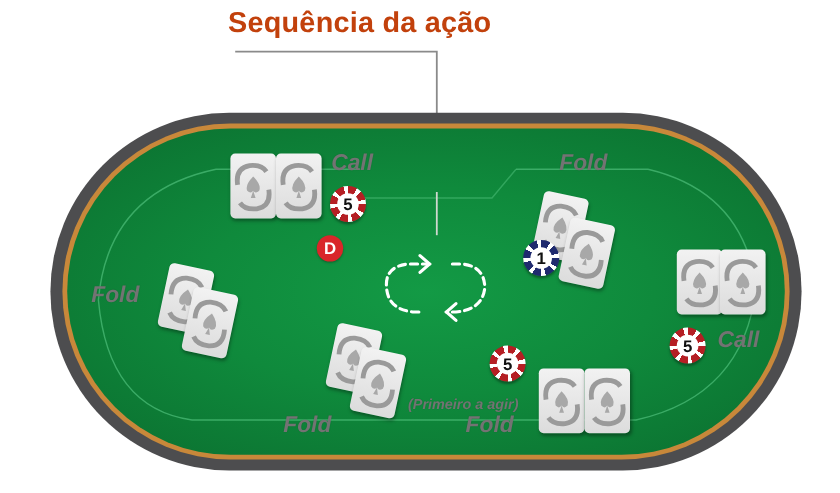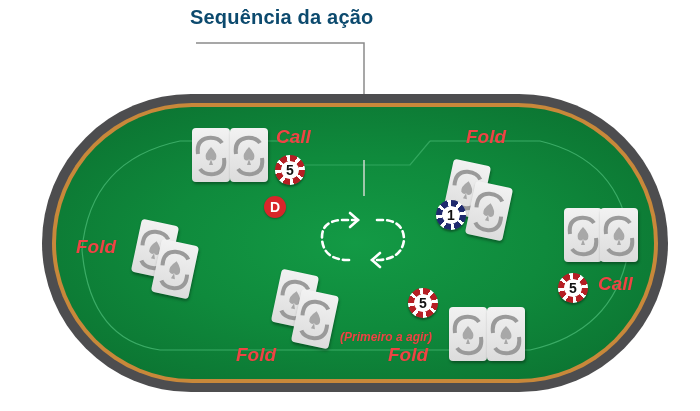--- a/index.html
+++ b/index.html
@@ -1,24 +1,24 @@
 <!DOCTYPE html>
 <html><head>
 <meta charset="utf-8">
 <style>
   html,body{margin:0;padding:0;background:#ffffff;}
   body{width:700px;height:411px;position:relative;overflow:hidden;font-family:"Liberation Sans","DejaVu Sans",sans-serif;}
-  .title{position:absolute;left:190px;top:6px;font-size:20px;font-weight:bold;color:#0c4a6e;letter-spacing:0.2px;}
+  .title{position:absolute;left:190px;top:6px;font-size:24px;font-weight:bold;color:#c2410c;letter-spacing:0.2px;}
   .pointer{position:absolute;}
   .rail{position:absolute;left:42px;top:94px;width:626px;height:298px;border-radius:149px;background:#4d4d4f;}
   .trim{position:absolute;left:52px;top:103px;width:606px;height:280px;border-radius:140px;background:#c8883a;}
   .felt{position:absolute;left:56px;top:107px;width:598px;height:272px;border-radius:136px;
         background:radial-gradient(ellipse at 50% 50%, #139a45 0%, #0f8a3c 45%, #0b6e2f 100%);overflow:hidden;}
   svg.overlay{position:absolute;left:0;top:0;}
-  .lbl{position:absolute;color:#ef4444;font-style:italic;font-weight:bold;font-size:19px;text-shadow:0 0 1px rgba(0,0,0,0.15);}
+  .lbl{position:absolute;color:#737373;font-style:italic;font-weight:bold;font-size:19px;text-shadow:0 0 1px rgba(0,0,0,0.15);}
   .lbl.small{font-size:12px;font-style:italic;}
   .cards{position:absolute;}
   .card{position:absolute;width:38px;height:54px;border-radius:4px;background:linear-gradient(180deg,#f2f2f2,#dcdcdc);
         box-shadow:1px 2px 3px rgba(0,0,0,0.35);display:flex;align-items:center;justify-content:center;}
   .chip{position:absolute;width:30px;height:30px;border-radius:50%;display:flex;align-items:center;justify-content:center;
         box-shadow:0 2px 2px rgba(0,0,0,0.35);}
   .chip .inner{width:18px;height:18px;border-radius:50%;background:#ffffff;display:flex;align-items:center;justify-content:center;
         font-weight:bold;font-size:14px;color:#111;}
   .chip.red{background:repeating-conic-gradient(#b51f24 0deg 30deg,#ffffff 30deg 45deg);}
   .chip.blue{background:repeating-conic-gradient(#1f2a6e 0deg 30deg,#ffffff 30deg 45deg);}

